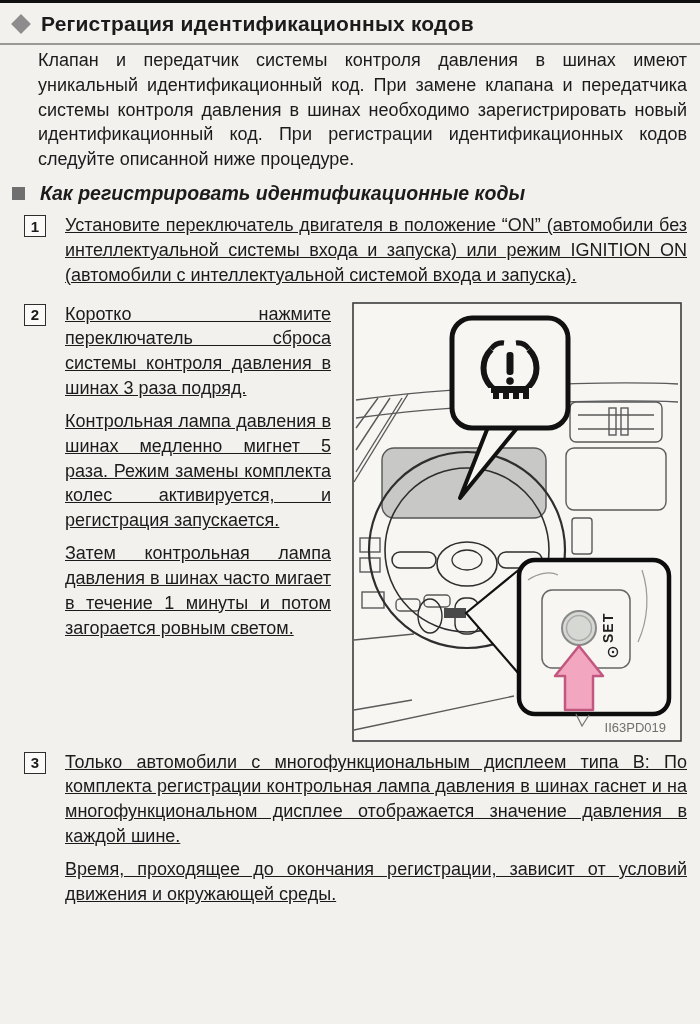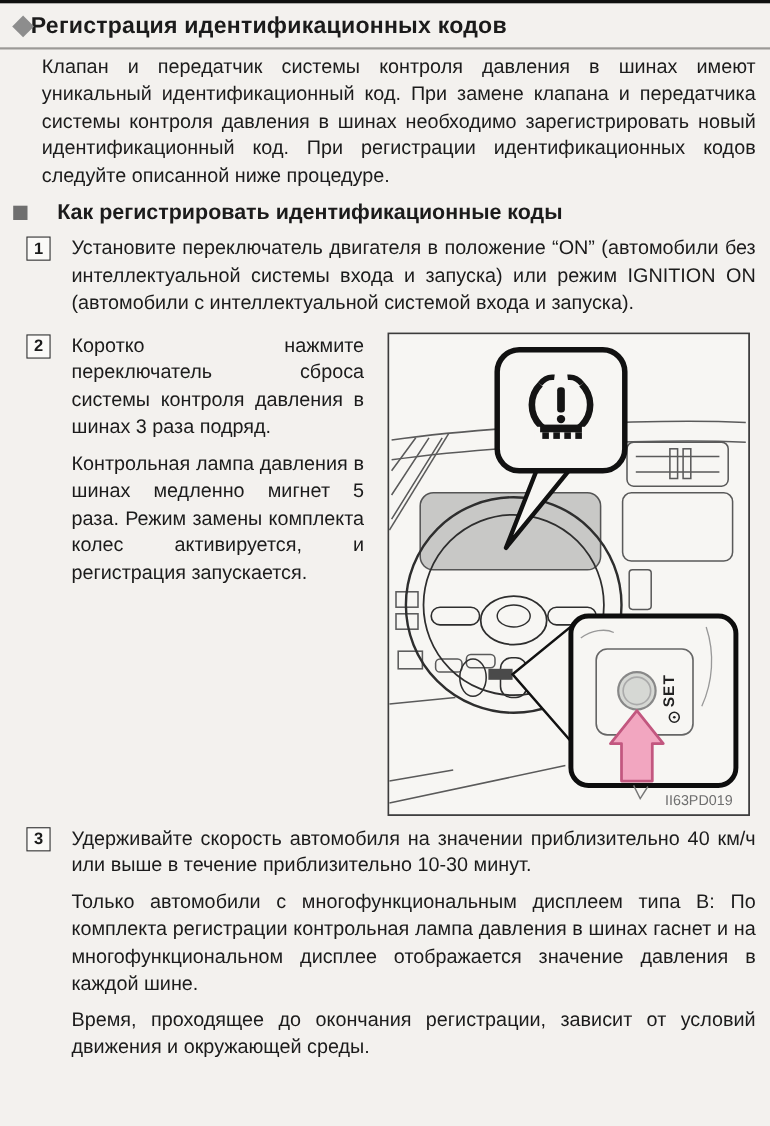--- a/index.html
+++ b/index.html
@@ -4,37 +4,37 @@
 <style>
   * { box-sizing: border-box; }
   html,body { margin:0; padding:0; }
   body {
     width:700px; height:1024px; overflow:hidden;
     background:#f3f1ee; color:#1b1b1b;
     font-family:"Liberation Sans", sans-serif;
   }
   .top-rule { height:3px; background:#101010; }
 
-  .header { display:flex; align-items:center; padding:9px 14px 7px 14px;
+  .header { display:flex; align-items:center; gap:13px; padding:9px 14px 7px 14px;
             border-bottom:2px solid #9b9996; }
   .diamond { width:14px; height:14px; background:#8d8d8d; transform:rotate(45deg); flex:0 0 auto; }
   .title { font-size:21px; font-weight:bold; margin:0; letter-spacing:.2px; }
 
   .intro { margin:3px 13px 6px 38px; font-size:18px; line-height:1.38; text-align:justify; }
 
-  .section-heading { display:flex; align-items:center; gap:27px; margin:10px 13px 8px 12px; }
+  .section-heading { display:flex; align-items:center; gap:15px; margin:10px 13px 8px 12px;font-style:italic; }
   .sq-bullet { width:13px; height:13px; background:#6f6f6f; flex:0 0 auto; }
   .section-heading h2 { font-size:19.5px; font-weight:bold; margin:0; }
 
   .step { display:flex; margin:8px 13px 0 24px; }
   .step-num { flex:0 0 auto; width:22px; height:22px; margin-top:2px;
               border:1.5px solid #2e2e2e; background:#fbfaf8;
               display:flex; align-items:center; justify-content:center;
               font-weight:bold; font-size:15px; }
-  .step-body { margin-left:19px; flex:1; font-size:18px; line-height:1.38; text-align:justify; }
+  .step-body { margin-left:19px; flex:1; font-size:18px; line-height:1.38; text-align:justify;text-decoration:underline; }
   .step-body p { margin:0 0 8px 0; }
 
   .step2-row { display:flex; align-items:flex-start; margin:6px 12px 0 24px; }
   .step2-left { width:307px; flex:0 0 auto; }
   .step2-left .step { margin:0; }
   .figure-wrap { margin-left:21px; flex:0 0 auto; }
   .figure-wrap svg { display:block; }
 </style>
 </head>
 <body>
@@ -60,20 +60,21 @@
   </div>
 </div>
 
 <div class="step2-row">
   <div class="step2-left">
     <div class="step">
       <div class="step-num">2</div>
       <div class="step-body">
         <p>Коротко нажмите переключатель сброса системы контроля давления в шинах 3 раза подряд.</p>
         <p>Контрольная лампа давления в шинах медленно мигнет 5 раза. Режим замены комплекта колес активируется, и регистрация запускается.</p>
+        <p>Затем контрольная лампа давления в шинах часто мигает в течение 1 минуты и потом загорается ровным светом.</p>
       </div>
     </div>
   </div>
 
   <div class="figure-wrap">
     <svg width="330" height="440" viewBox="0 0 330 440">
 
       <rect x="1" y="1" width="328" height="438" fill="#f7f6f3" stroke="#3c3c3c" stroke-width="1.6"></rect>
 
       <g stroke="#5a5a5a" stroke-width="1.4" fill="none">
@@ -149,17 +150,16 @@
       </g>
 
       <text x="314" y="430" text-anchor="end" font-size="13" fill="#6f6f6f" font-family="Liberation Sans, sans-serif">II63PD019</text>
     </svg>
   </div>
 </div>
 
 <div class="step">
   <div class="step-num">3</div>
   <div class="step-body">
-    <p>Удерживайте скорость автомобиля на значении приблизительно 40 км/ч или выше в течение приблизительно 10-30 минут.</p>
     <p>Только автомобили с многофункциональным дисплеем типа B: По комплекта регистрации контрольная лампа давления в шинах гаснет и на многофункциональном дисплее отображается значение давления в каждой шине.</p>
     <p>Время, проходящее до окончания регистрации, зависит от условий движения и окружающей среды.</p>
   </div>
 </div>
 
 </body></html>

